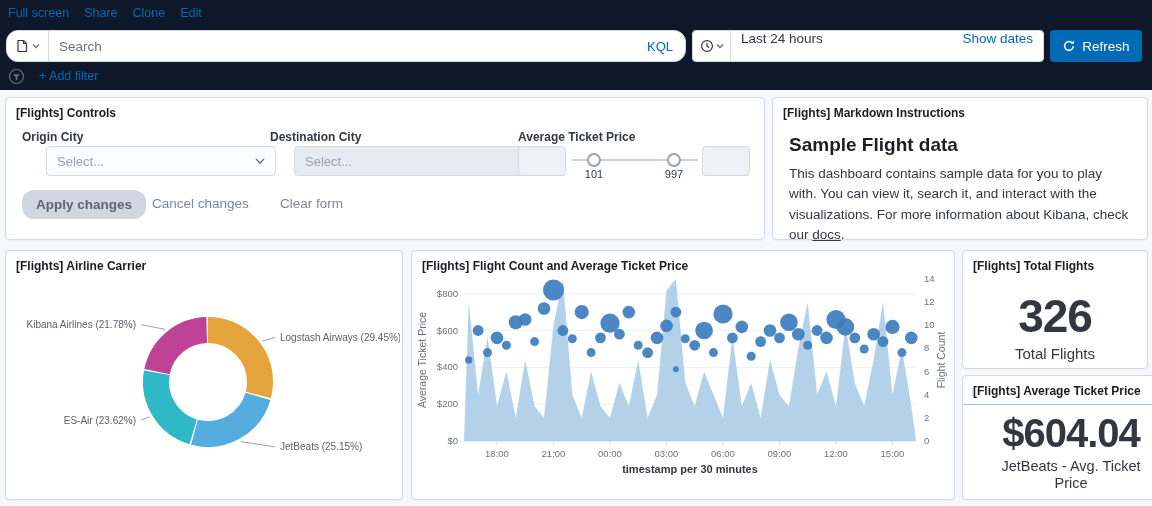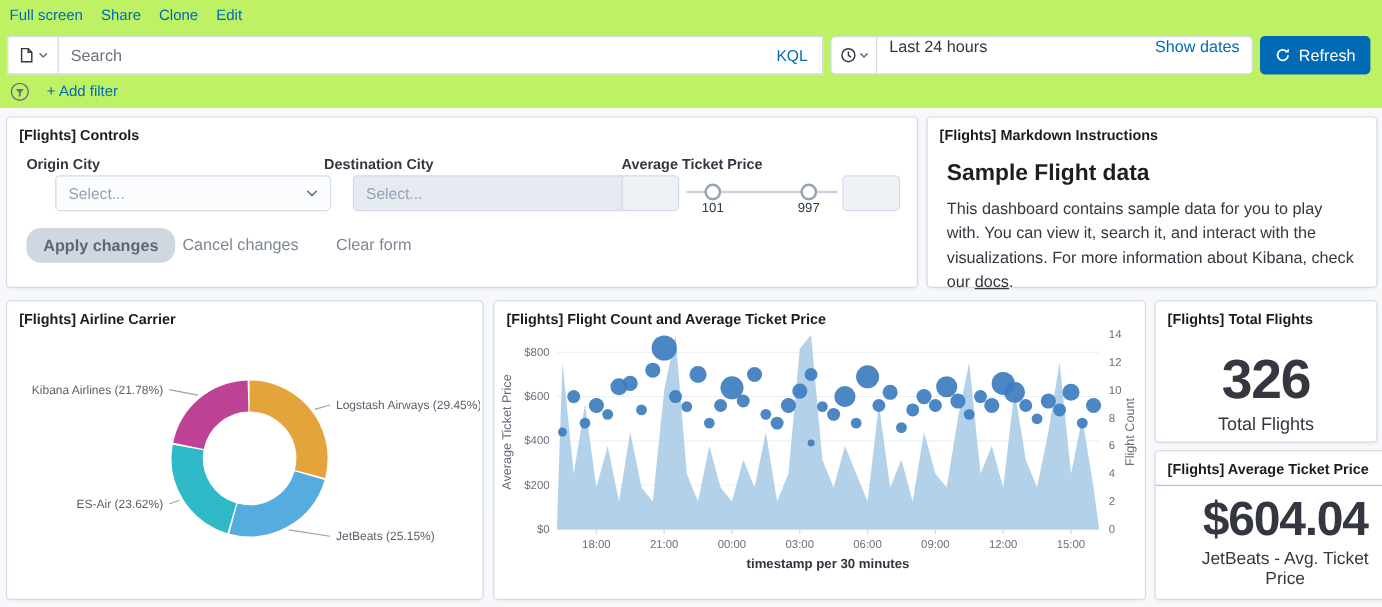--- a/index.html
+++ b/index.html
@@ -1,25 +1,25 @@
 <!DOCTYPE html>
 <html><head>
 <meta charset="utf-8">
 <style>
   * { box-sizing: border-box; margin: 0; padding: 0; }
   body { background:#fff; font-family:"Liberation Sans", sans-serif; }
-  .page { position:relative; width:1152px; height:506px; overflow:hidden; background:#bef264; }
+  .page { position:relative; width:1152px; height:506px; overflow:hidden; background:#0f172a; }
 
   
   .topbar { position:absolute; top:6px; left:8px; display:flex; gap:15px; }
   .topbar span { font-size:12.5px; color:#006BB4; cursor:pointer; }
 
   
   .query-row { position:absolute; top:30px; left:6px; width:1142px; height:32px; display:flex; gap:6px; }
-  .search-group { flex:1 1 auto; display:flex; align-items:center; height:32px; border:1px solid #D3DAE6; border-radius:0; background:#fff; max-width:680px; }
+  .search-group { flex:1 1 auto; display:flex; align-items:center; height:32px; border:1px solid #D3DAE6; border-radius:12px; background:#fff; max-width:680px; }
   .sq-btn { width:42px; height:100%; display:flex; align-items:center; justify-content:center; gap:3px; border-right:1px solid #D3DAE6; cursor:pointer; }
   .search-input { flex:1; height:100%; border:none; outline:none; background:transparent; font-size:13.5px; padding:0 10px; color:#343741; font-family:"Liberation Sans",sans-serif;}
   .search-input::placeholder { color:#69707D; }
   .kql { padding:0 12px; color:#006BB4; font-size:13px; cursor:pointer; }
   .time-group { width:352px; display:flex; height:32px; border:1px solid #D3DAE6; border-radius:4px; background:#fff; }
   .clock-seg { width:38px; border-right:1px solid #D3DAE6; display:flex; align-items:center; justify-content:center; gap:2px; cursor:pointer; }
   .time-text { flex:1; display:flex; justify-content:space-between; padding:0 10px; font-size:13.5px; color:#343741; }
   .show-dates { color:#006BB4; cursor:pointer; }
   .refresh-btn { width:92px; height:32px; background:#006BB4; color:#fff; border:none; border-radius:4px; display:flex; align-items:center; justify-content:center; gap:6px; font-size:13.5px; font-weight:500; cursor:pointer; font-family:"Liberation Sans",sans-serif; }
 

